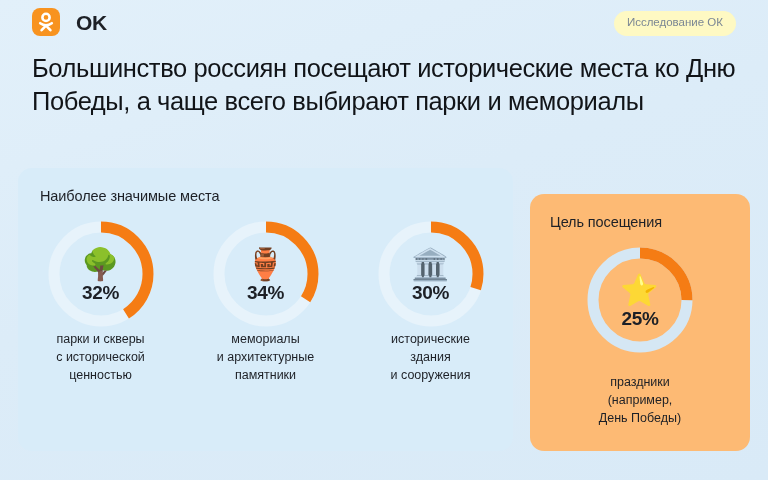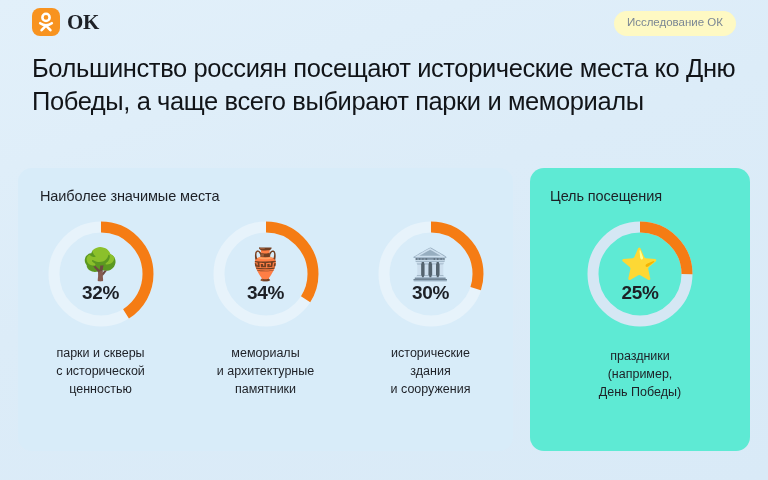--- a/index.html
+++ b/index.html
@@ -14,21 +14,21 @@
   }
 
   
   .header {
     position: absolute;
     left: 0; top: 0; width: 768px; height: 48px;
   }
   .brand {
     position: absolute;
     left: 32px; top: 8px;
-    display: flex; align-items: center; gap: 7px; font-family: Liberation Serif, serif;
+    display: flex; align-items: center; gap: 16px;
   }
   .brand-mark {
     width: 28px; height: 28px;
     border-radius: 8px;
     background: #f8931f;
     position: relative;
     display: block;
     flex: 0 0 auto;
   }
   .brand-mark svg { position: absolute; left: 0; top: 0; }
@@ -74,21 +74,22 @@
   .card {
     border-radius: 14px;
     position: relative;
   }
   .card-left {
     width: 495px;
     background: #d8ecf9;
   }
   .card-right {
     width: 220px;
-    background: #5eead4;
+    background: #fdba74;
+    margin-top: 26px;
   }
   .card-title {
     position: absolute;
     left: 22px; top: 20px;
     font-size: 14.5px;
     font-weight: normal;
     color: #1d2026;
     letter-spacing: -0.1px;
   }
   .card-right .card-title { left: 20px; }
@@ -134,21 +135,21 @@
     justify-content: center;
   }
   .donut-value {
     font-size: 19px;
     font-weight: bold;
     color: #1d2026;
     letter-spacing: -0.3px;
     line-height: 1;
   }
   .stat-label {
-    margin-top: 17px;
+    margin-top: 3px;
     font-size: 12.5px;
     color: #1d2026;
     line-height: 1.42;
     text-align: center;
     white-space: pre-line;
   }
   .card-right .stat-label { margin-top: 20px; }
 </style>
 </head>
 <body>

